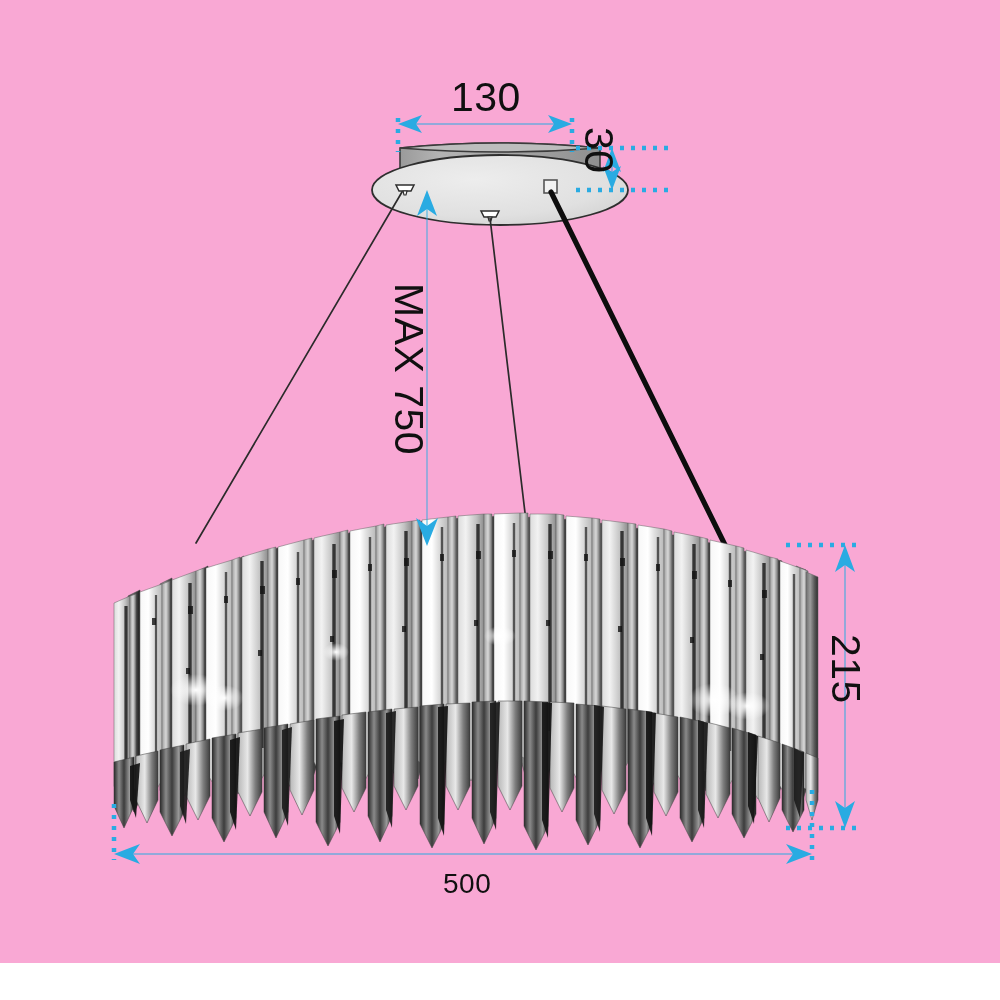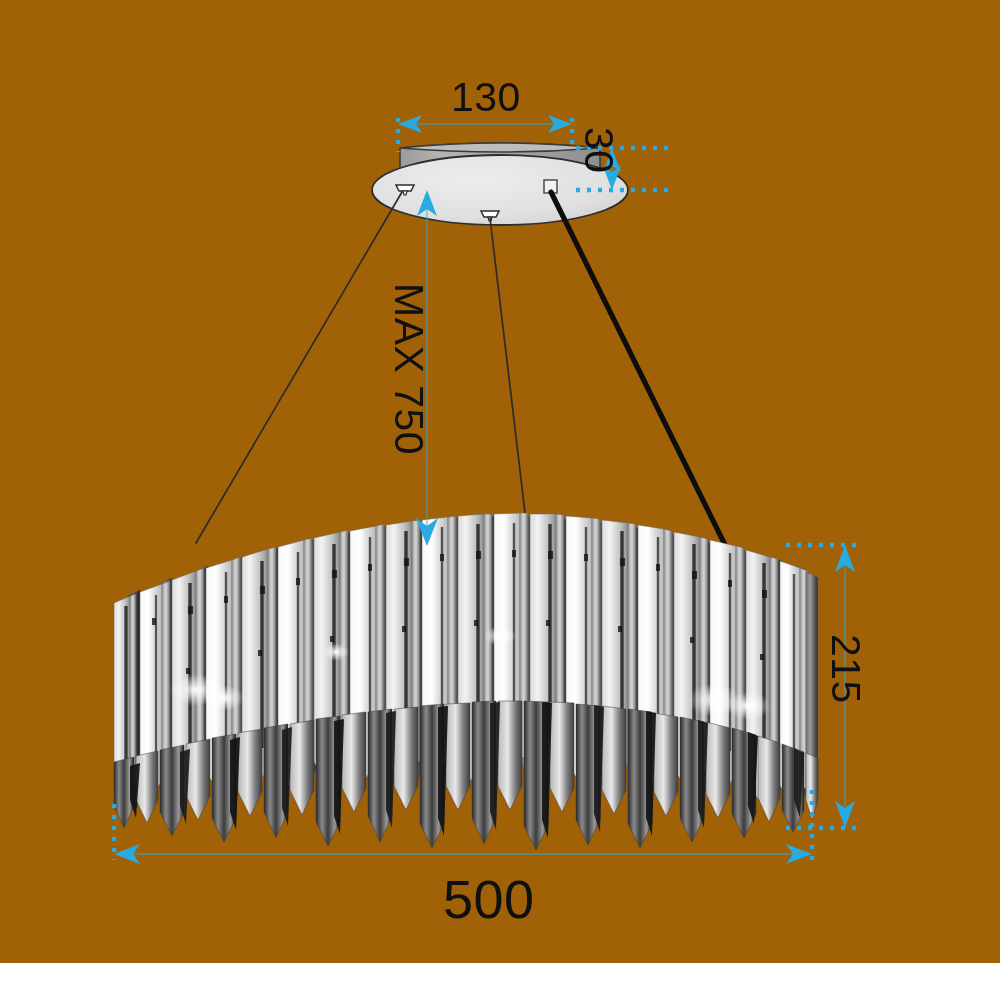--- a/index.html
+++ b/index.html
@@ -10,21 +10,21 @@
   body {
     width: 1000px;
     height: 1000px;
     font-family: "Liberation Sans", sans-serif;
     overflow: hidden;
   }
   #stage {
     position: relative;
     width: 1000px;
     height: 963px;
-    background: #a16207;
+    background: #f9a8d4;
   }
   #drawing {
     position: absolute;
     left: 0;
     top: 0;
     width: 1000px;
     height: 1000px;
   }
   .dim-label {
     position: absolute;
@@ -56,21 +56,21 @@
   #label-215 {
     left: 869px;
     top: 634px;
     font-size: 41px;
     transform: rotate(90deg);
     transform-origin: left top;
   }
   #label-500 {
     left: 443px;
     top: 868px;
-    font-size: 54px;
+    font-size: 28px;
   }
 </style>
 </head>
 <body>
 
 <div id="stage">
 
   <svg id="drawing" viewBox="0 0 1000 1000">
     <defs>
 

